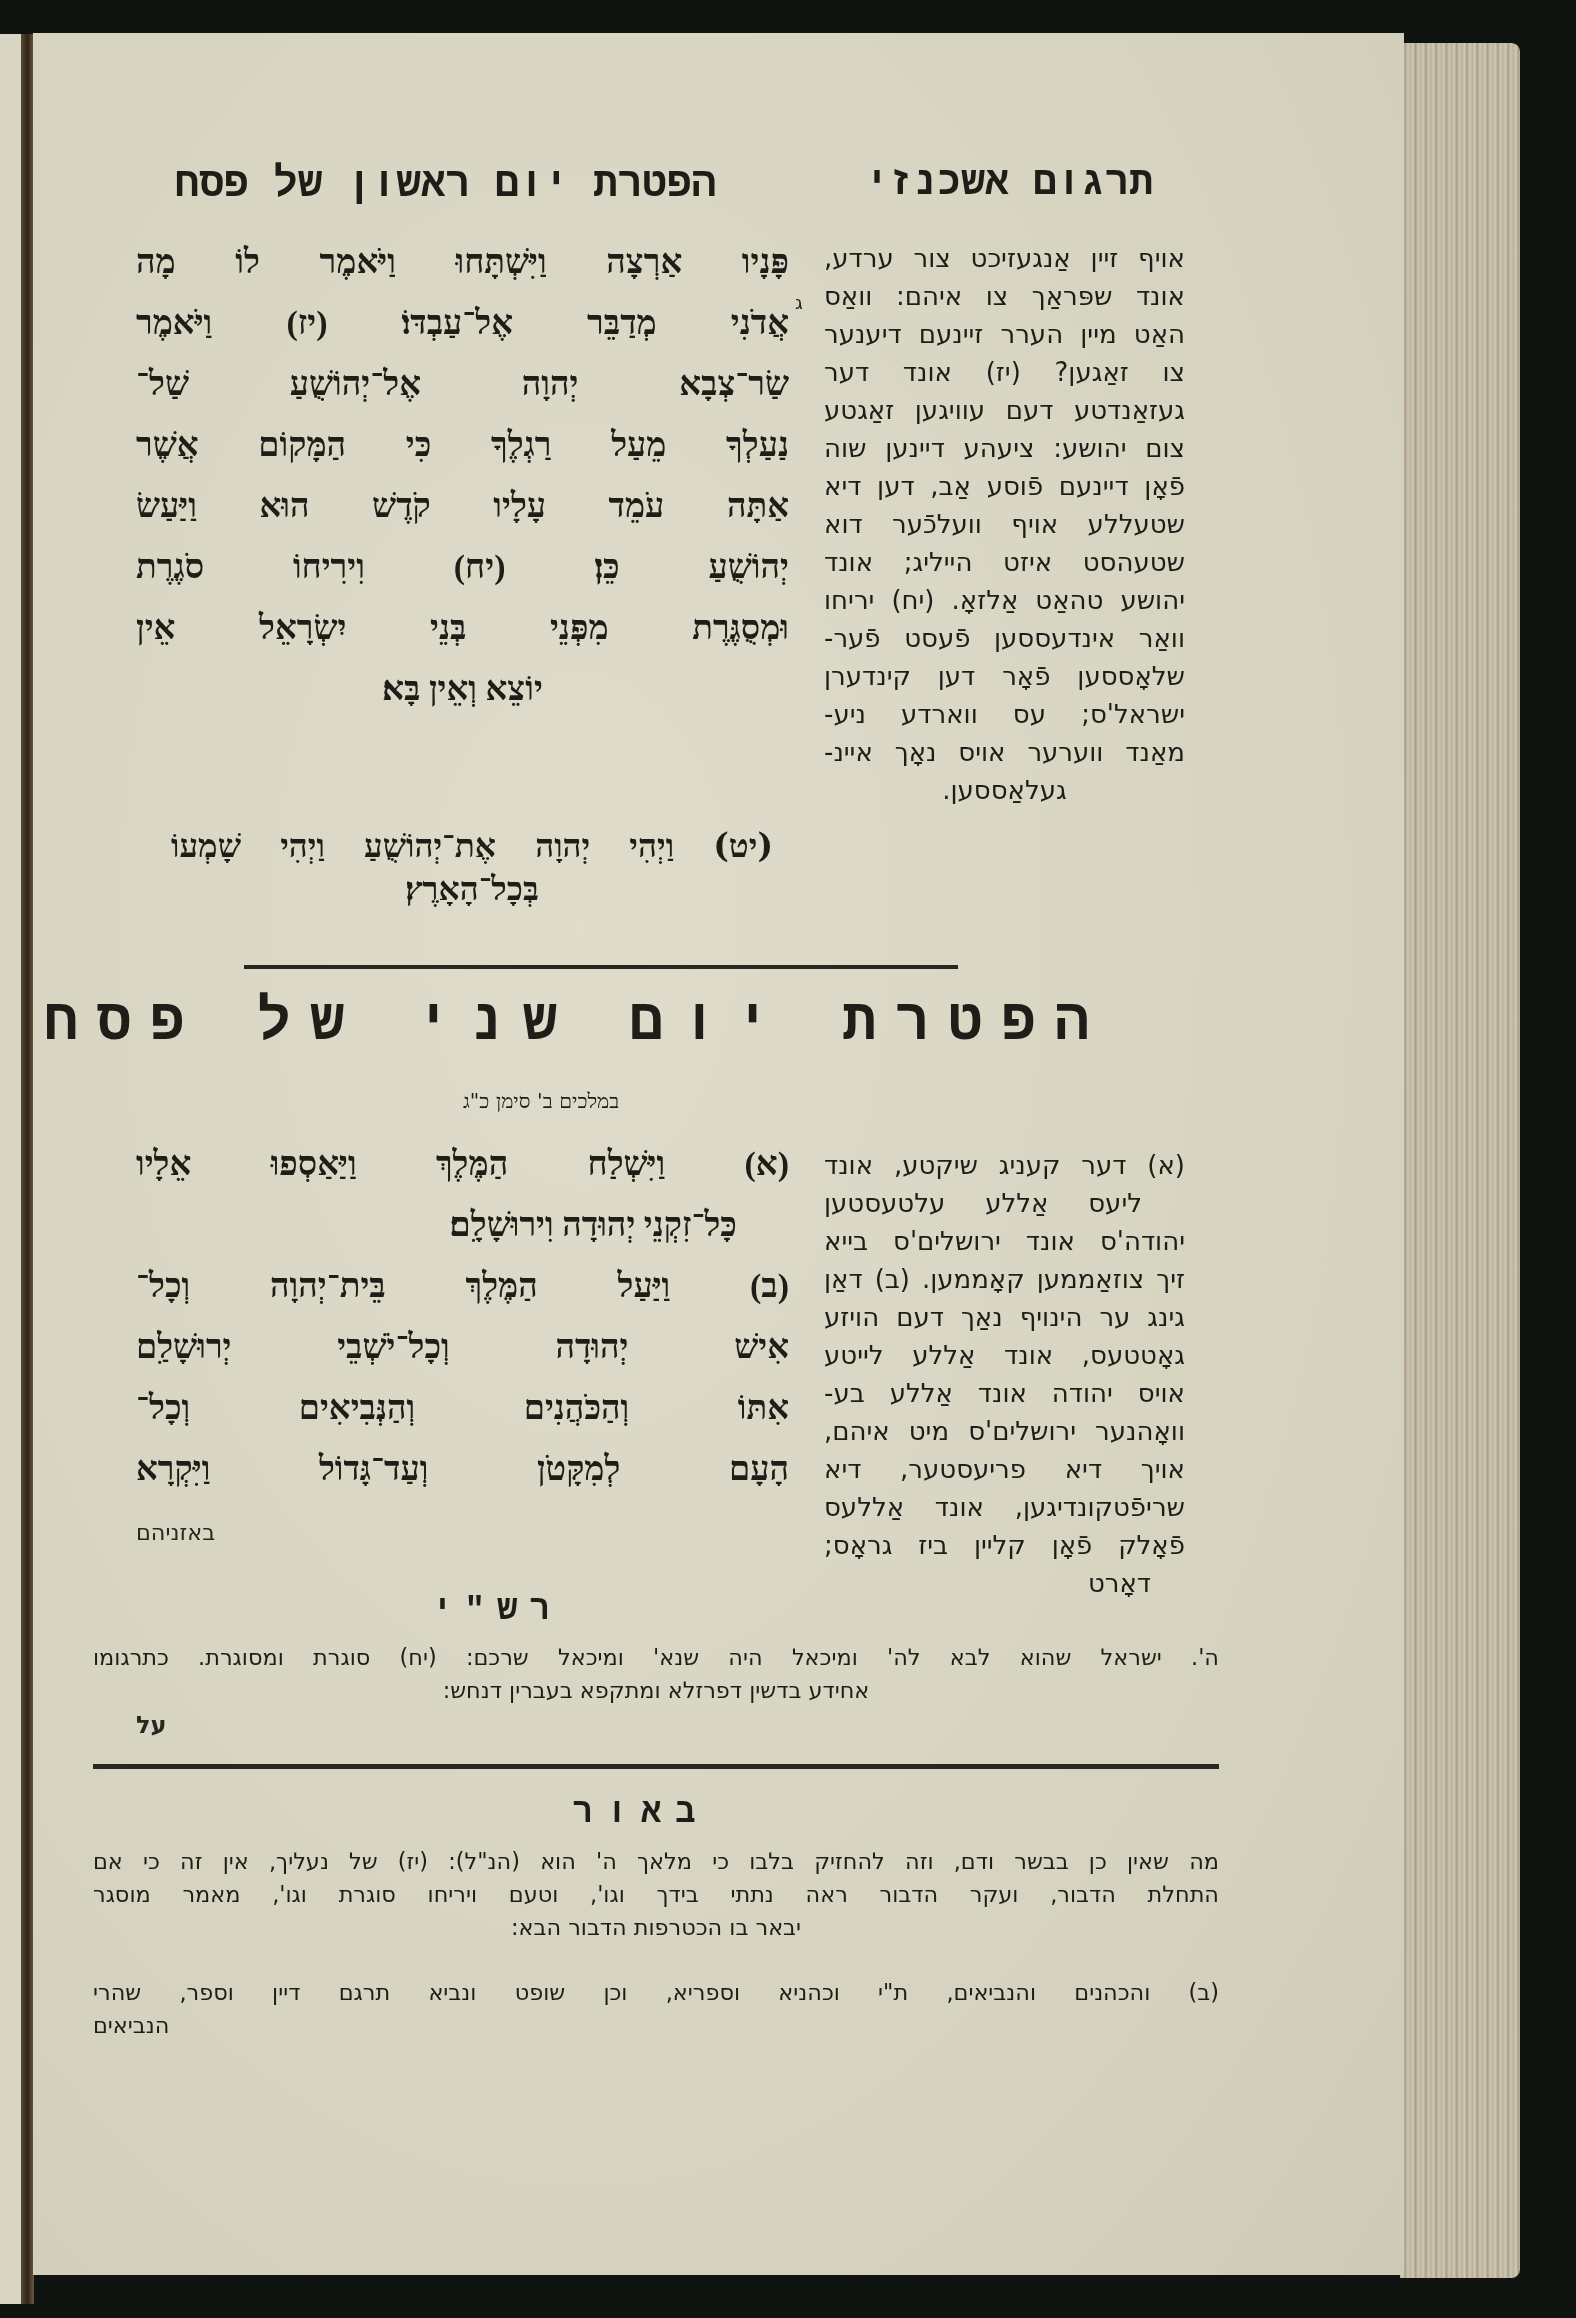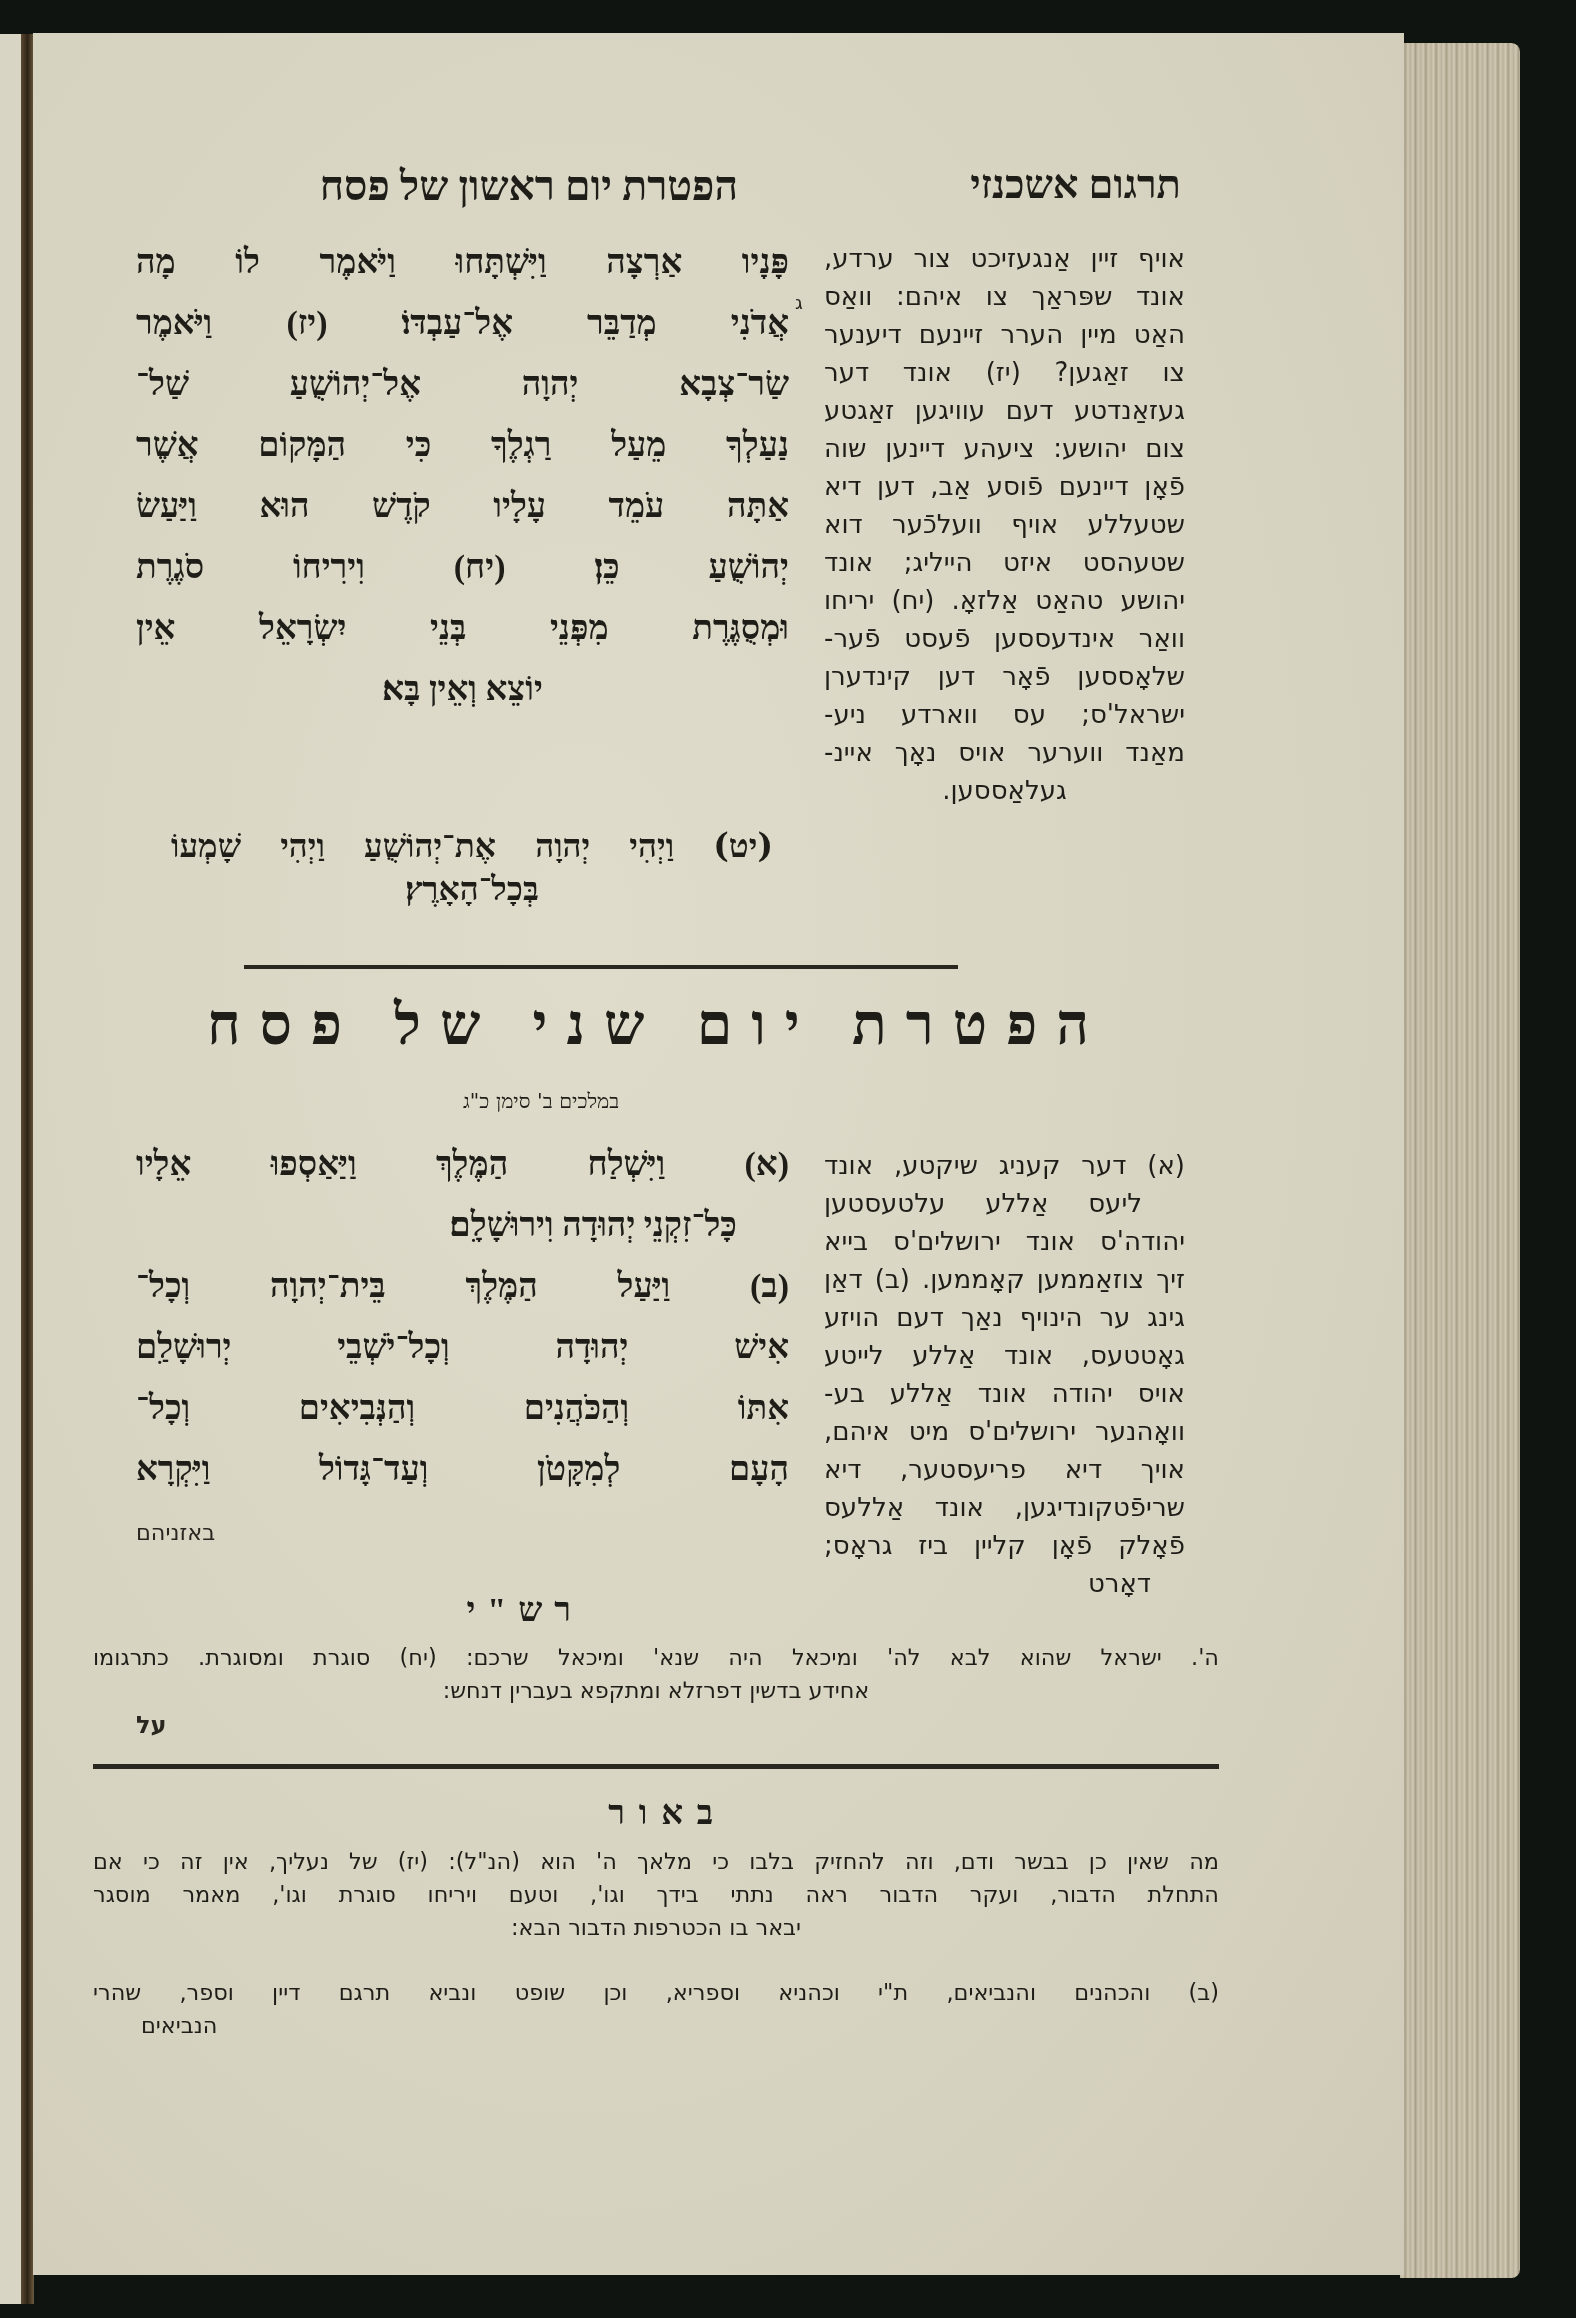--- a/index.html
+++ b/index.html
@@ -21,22 +21,22 @@
     background: #ddd9c8;
     background-image: radial-gradient(ellipse at 40% 40%, #e0dccb 0%, #d6d2c0 70%, #cfcab7 100%);
   }
   .page-edges {
     position: absolute; left: 1400px; top: 43px; width: 120px; height: 2235px;
     background: repeating-linear-gradient(90deg, #b9b09b 0px, #d2cab5 2.6px, #a99f88 5.2px, #cdc5b0 7.7px, #bfb6a0 10.3px);
     border-radius: 0 8.6px 8.6px 0;
   }
   .rtl { direction: rtl; unicode-bidi: embed; }
   .heading {
-    position: absolute; font-family: Liberation Serif, serif; font-weight: bold;
-    color: #1f1d18; white-space: nowrap;
+    position: absolute; font-family: Liberation Mono, monospace; font-weight: bold;
+    color: #1f1d18; text-align: center; white-space: nowrap;
   }
   .block {
     position: absolute; color: #1f1d18; direction: rtl; text-align: justify;
   }
   .block .line { display: block; white-space: nowrap; text-align-last: justify; }
   .block .line.center { text-align: center; text-align-last: center; }
   .block .line.right { text-align-last: right; }
   .hebrew-main { font-family: Liberation Serif, serif; font-weight: bold; font-size: 34px; line-height: 61px; }
   .yiddish { font-family: "DejaVu Sans", sans-serif; font-size: 26px; line-height: 38px; }
   .rashi { font-family: "DejaVu Sans", sans-serif; font-size: 22.4px; line-height: 33px; }
@@ -131,17 +131,17 @@
   <div class="rule" style="left:60px; top:1731px; width:1126px; height:5.2px;"></div>
 
   <div class="heading rtl" style="left:522px; top:1761px; width:172px; font-size:34px; letter-spacing:13.8px;">באור</div>
   <div class="block rashi" style="left:60px; top:1812px; width:1126px;">
     <span class="line">מה שאין כן בבשר ודם, וזה להחזיק בלבו כי מלאך ה' הוא (הנ"ל): (יז) של נעליך, אין זה כי אם</span>
     <span class="line">התחלת הדבור, ועקר הדבור ראה נתתי בידך וגו', וטעם ויריחו סוגרת וגו', מאמר מוסגר</span>
     <span class="line center">יבאר בו הכטרפות הדבור הבא:</span>
   </div>
   <div class="block rashi" style="left:60px; top:1943px; width:1126px;">
     <span class="line">(ב) והכהנים והנביאים, ת"י וכהניא וספריא, וכן שופט ונביא תרגם דיין וספר, שהרי</span>
-    <span class="line" style="text-align-last:left;margin-left:48px;">הנביאים</span>
+    <span class="line" style="text-align-last:left;">הנביאים</span>
   </div>
 
 </div>
 
 
 </body></html>

